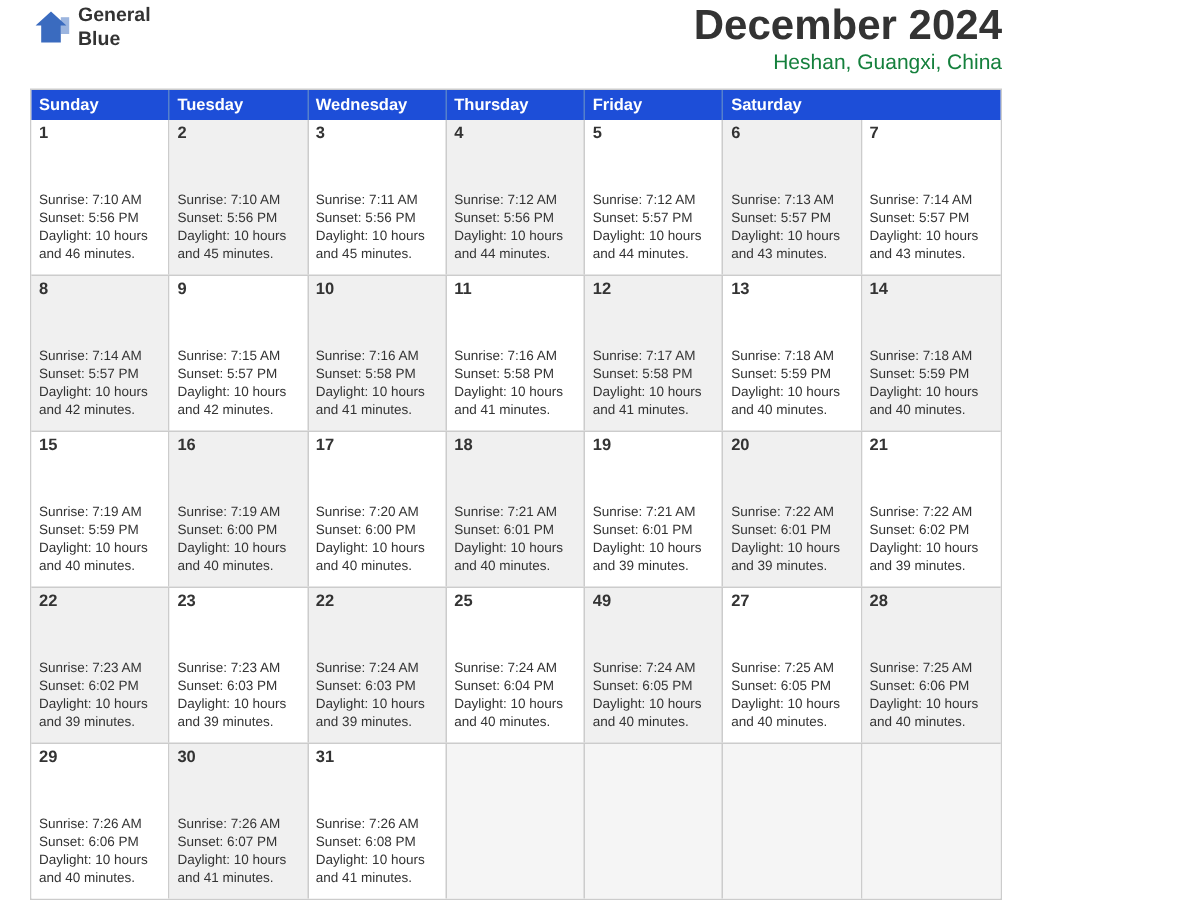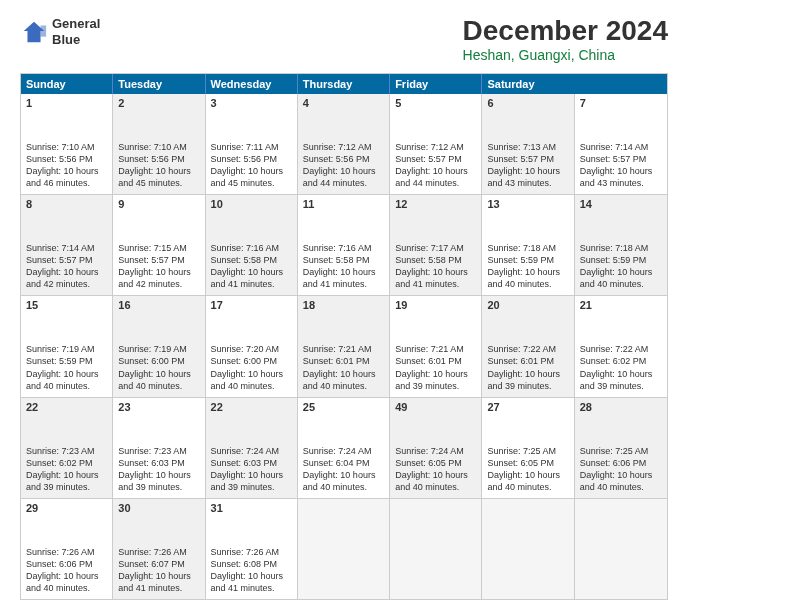--- a/index.html
+++ b/index.html
@@ -6,21 +6,21 @@
     body {
       font-family: Arial, sans-serif;
       background: #fff;
       width: 792px;
       height: 612px;
       overflow: hidden;
     }
     .page {
       width: 688px;
       height: 612px;
-      padding: 16px 20px 12px 20px;
+      padding: 2px 20px 12px 20px;
       display: flex;
       flex-direction: column;
     }
     .header {
       display: flex;
       justify-content: space-between;
       align-items: flex-start;
       margin-bottom: 10px;
     }
     .logo {
@@ -32,20 +32,21 @@
       font-size: 13px;
       font-weight: bold;
       color: #333;
       line-height: 1.2;
     }
     .logo-icon {
       width: 28px;
       height: 28px;
     }
     .title-block {
+      text-align: right;
       margin-left: 33px;
     }
     .month-title {
       font-size: 28px;
       font-weight: bold;
       color: #333;
       line-height: 1.1;
     }
     .location-title {
       font-size: 14px;
@@ -53,21 +54,21 @@
     }
     .calendar {
       flex: 1;
       display: flex;
       flex-direction: column;
       border: 1px solid #ccc;
     }
     .cal-header {
       display: grid;
       grid-template-columns: repeat(7, 1fr);
-      background: #0369a1;
+      background: #1d4ed8;
     }
     .cal-header-cell {
       color: #fff;
       font-size: 11px;
       font-weight: bold;
       padding: 4px 5px;
       text-align: left;
       border-right: 1px solid #5580cc;
     }
     .cal-header-cell:last-child { border-right: none; }

